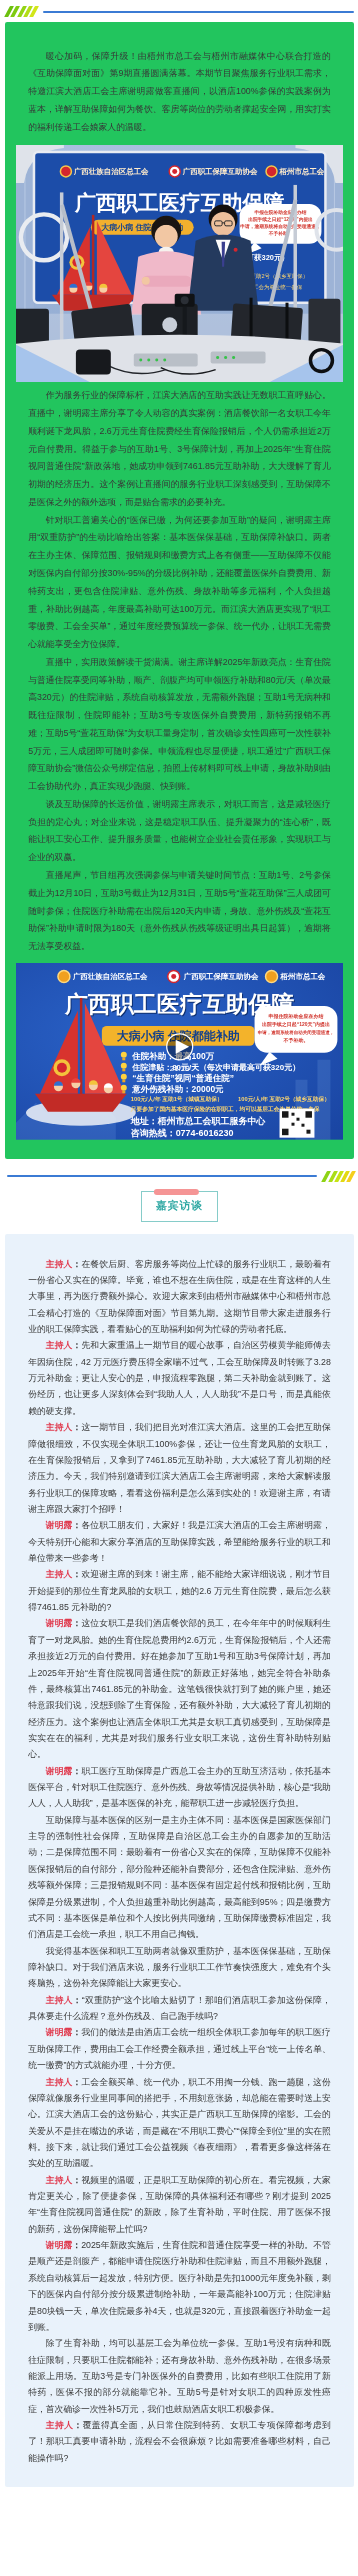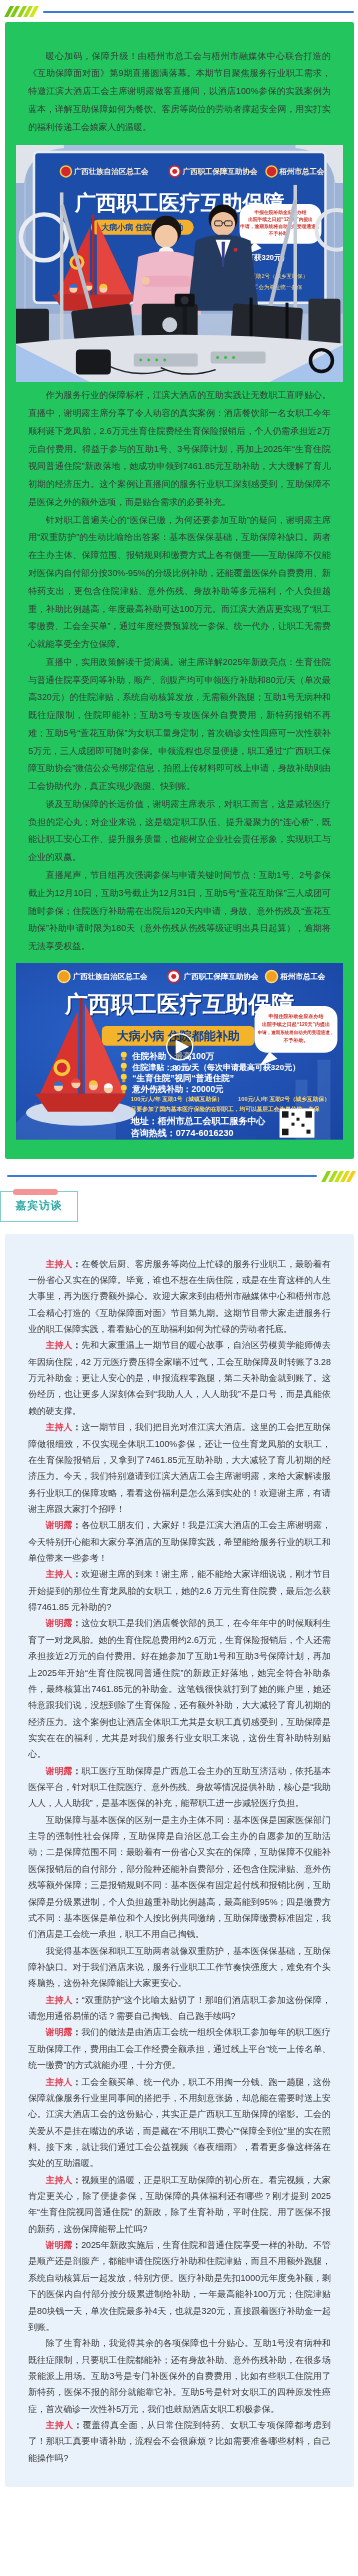--- a/index.html
+++ b/index.html
@@ -11,21 +11,21 @@
   .y1{background:#8ed315}.y2{background:#aadd17}.y3{background:#c6e414}.y4{background:#e3d912}.y5{background:#f5ce1b}
   .hline{flex:1;height:1.5px;background:#3b7bd4;margin-left:7.2px;border-radius:1px;}
   .hline2{flex:1;height:1.5px;background:#3b7bd4;margin-right:7.2px;border-radius:1px;}
   .box{margin:0 5.2px;background:#22c55e;border-radius:2.1px;padding:26px 23px 19.6px;}
   .box2{margin:0 5.2px;background:#e9f2fb;border-radius:2.1px;padding:21.6px 23px 20.6px;}
   .para{margin:0;font-size:8.8px;line-height:2.02;text-align:justify;text-indent:2em;color:#373737;}
   .photo-frame{margin:8.2px -12.4px 5.2px;}
   .photo-frame svg,.video-frame svg{display:block;width:100%;height:auto;}
   .video-frame{margin:7.2px -12.4px 0;cursor:pointer;}
   .divider-row{display:flex;align-items:center;margin:11.3px 6.2px 9.3px 7.2px;}
-  .badge-wrap{display:flex;justify-content:flex-start;margin:4.1px 0 12.4px;}
+  .badge-wrap{display:flex;justify-content:center;margin:4.1px 0 12.4px;}
   .badge{position:relative;border:1px solid #86ccc9;background:#ffffff;color:#2fa8a3;font-weight:bold;font-size:10.8px;letter-spacing:1px;padding:7.2px 14.4px;}
   .badge::before{content:"";position:absolute;top:-3.6px;left:50%;transform:translateX(-58%);width:45px;height:6.2px;border-radius:3.1px;background:#f59595;}
   .talk{margin:0;font-size:8.8px;line-height:1.86;text-align:justify;text-indent:2em;color:#373737;}
   .spk{color:#e03a4e;font-weight:bold;margin-top:16px;}
   .sep{color:#373737;font-weight:bold;}
   svg text{font-family:"Liberation Sans","DejaVu Sans",sans-serif;}
 </style>
 </head>
 <body>
 
@@ -280,22 +280,22 @@
 <div class="box2">
   <p class="talk"><span class="spk">主持人</span><span class="sep">：</span><span>在餐饮后厨、客房服务等岗位上忙碌的服务行业职工，最盼着有一份省心又实在的保障。毕竟，谁也不想在生病住院，或是在生育这样的人生大事里，再为医疗费额外操心。欢迎大家来到由梧州市融媒体中心和梧州市总工会精心打造的《互助保障面对面》节目第九期。这期节目带大家走进服务行业的职工保障实践，看看贴心的互助福利如何为忙碌的劳动者托底。</span></p>
   <p class="talk"><span class="spk">主持人</span><span class="sep">：</span><span>先和大家重温上一期节目的暖心故事，自治区劳模黄学能师傅去年因病住院，42 万元医疗费压得全家喘不过气，工会互助保障及时转账了3.28 万元补助金；更让人安心的是，申报流程零跑腿，第二天补助金就到账了。这份经历，也让更多人深刻体会到“我助人人，人人助我”不是口号，而是真能依赖的硬支撑。</span></p>
   <p class="talk"><span class="spk">主持人</span><span class="sep">：</span><span>这一期节目，我们把目光对准江滨大酒店。这里的工会把互助保障做很细致，不仅实现全体职工100%参保，还让一位生育龙凤胎的女职工，在生育保险报销后，又拿到了7461.85元互助补助，大大减轻了育儿初期的经济压力。今天，我们特别邀请到江滨大酒店工会主席谢明露，来给大家解读服务行业职工的保障攻略，看看这份福利是怎么落到实处的！欢迎谢主席，有请谢主席跟大家打个招呼！</span></p>
   <p class="talk"><span class="spk">谢明露</span><span class="sep">：</span><span>各位职工朋友们，大家好！我是江滨大酒店的工会主席谢明露，今天特别开心能和大家分享酒店的互助保障实践，希望能给服务行业的职工和单位带来一些参考！</span></p>
   <p class="talk"><span class="spk">主持人</span><span class="sep">：</span><span>欢迎谢主席的到来！谢主席，能不能给大家详细说说，刚才节目开始提到的那位生育龙凤胎的女职工，她的2.6 万元生育住院费，最后怎么获得7461.85 元补助的?</span></p>
   <p class="talk"><span class="spk">谢明露</span><span class="sep">：</span><span>这位女职工是我们酒店餐饮部的员工，在今年年中的时候顺利生育了一对龙凤胎。她的生育住院总费用约2.6万元，生育保险报销后，个人还需承担接近2万元的自付费用。好在她参加了互助1号和互助3号保障计划，再加上2025年开始“生育住院视同普通住院”的新政正好落地，她完全符合补助条件，最终核算出7461.85元的补助金。这笔钱很快就打到了她的账户里，她还特意跟我们说，没想到除了生育保险，还有额外补助，大大减轻了育儿初期的经济压力。这个案例也让酒店全体职工尤其是女职工真切感受到，互助保障是实实在在的福利，尤其是对我们服务行业女职工来说，这份生育补助特别贴心。</span></p>
   <p class="talk"><span class="spk">谢明露</span><span class="sep">：</span><span>职工医疗互助保障是广西总工会主办的互助互济活动，依托基本医保平台，针对职工住院医疗、意外伤残、身故等情况提供补助，核心是“我助人人，人人助我”，是基本医保的补充，能帮职工进一步减轻医疗负担。</span></p>
   <p class="talk"><span class="spk"></span><span class="sep"></span><span>互助保障与基本医保的区别一是主办主体不同：基本医保是国家医保部门主导的强制性社会保障，互助保障是自治区总工会主办的自愿参加的互助活动；二是保障范围不同：最盼着有一份省心又实在的保障，互助保障不仅能补医保报销后的自付部分，部分险种还能补自费部分，还包含住院津贴、意外伤残等额外保障；三是报销规则不同：基本医保有固定起付线和报销比例，互助保障是分级累进制，个人负担越重补助比例越高，最高能到95%；四是缴费方式不同：基本医保是单位和个人按比例共同缴纳，互助保障缴费标准固定，我们酒店是工会统一承担，职工不用自己掏钱。</span></p>
   <p class="talk"><span class="spk"></span><span class="sep"></span><span>我觉得基本医保和职工互助两者就像双重防护，基本医保保基础，互助保障补缺口。对于我们酒店来说，服务行业职工工作节奏快强度大，难免有个头疼脑热，这份补充保障能让大家更安心。</span></p>
-  <p class="talk"><span class="spk">主持人</span><span class="sep">：</span><span>“双重防护”这个比喻太贴切了！那咱们酒店职工参加这份保障，请您用通俗易懂的话？需要自己掏钱、自己跑手续吗?</span></p>
+  <p class="talk"><span class="spk">主持人</span><span class="sep">：</span><span>“双重防护”这个比喻太贴切了！那咱们酒店职工参加这份保障，具体要走什么流程？意外伤残及、自己跑手续吗?</span></p>
   <p class="talk"><span class="spk">谢明露</span><span class="sep">：</span><span>我们的做法是由酒店工会统一组织全体职工参加每年的职工医疗互助保障工作，费用由工会工作经费全额承担，通过线上平台“统一上传名单、统一缴费”的方式就能办理，十分方便。</span></p>
   <p class="talk"><span class="spk">主持人</span><span class="sep">：</span><span>工会全额买单、统一代办，职工不用掏一分钱、跑一趟腿，这份保障就像服务行业里同事间的搭把手，不用刻意张扬，却总能在需要时送上安心。江滨大酒店工会的这份贴心，其实正是广西职工互助保障的缩影。工会的关爱从不是挂在嘴边的承诺，而是藏在“不用职工费心”“保障全到位”里的实在照料。接下来，就让我们通过工会公益视频《春夜细雨》，看看更多像这样落在实处的互助温暖。</span></p>
   <p class="talk"><span class="spk">主持人</span><span class="sep">：</span><span>视频里的温暖，正是职工互助保障的初心所在。看完视频，大家肯定更关心，除了便捷参保，互助保障的具体福利还有哪些？刚才提到 2025 年“生育住院视同普通住院” 的新政，除了生育补助，平时住院、用了医保不报的新药，这份保障能帮上忙吗?</span></p>
   <p class="talk"><span class="spk">谢明露</span><span class="sep">：</span><span>2025年新政实施后，生育住院和普通住院享受一样的补助。不管是顺产还是剖腹产，都能申请住院医疗补助和住院津贴，而且不用额外跑腿，系统自动核算后一起发放，特别方便。医疗补助是先扣1000元年度免补额，剩下的医保内自付部分按分级累进制给补助，一年最高能补100万元；住院津贴是80块钱一天，单次住院最多补4天，也就是320元，直接跟着医疗补助金一起到账。</span></p>
-  <p class="talk"><span class="spk"></span><span class="sep"></span><span>除了生育补助，我觉得其余的各项保障也十分贴心。互助1号没有病种和既往症限制，只要职工住院都能补；还有身故补助、意外伤残补助，在很多场景能派上用场。互助3号是专门补医保外的自费费用，比如有些职工住院用了新特药，医保不报的部分就能靠它补。互助5号是针对女职工的四种原发性癌症，首次确诊一次性补5万元，我们也鼓励酒店女职工积极参保。</span></p>
+  <p class="talk"><span class="spk"></span><span class="sep"></span><span>除了生育补助，均可以基层工会为单位统一参保。互助1号没有病种和既往症限制，只要职工住院都能补；还有身故补助、意外伤残补助，在很多场景能派上用场。互助3号是专门补医保外的自费费用，比如有些职工住院用了新特药，医保不报的部分就能靠它补。互助5号是针对女职工的四种原发性癌症，首次确诊一次性补5万元，我们也鼓励酒店女职工积极参保。</span></p>
   <p class="talk"><span class="spk">主持人</span><span class="sep">：</span><span>覆盖得真全面，从日常住院到特药、女职工专项保障都考虑到了！那职工真要申请补助，流程会不会很麻烦？比如需要准备哪些材料，自己能操作吗?</span></p>
 
 </div>
 
 
 </body></html>

